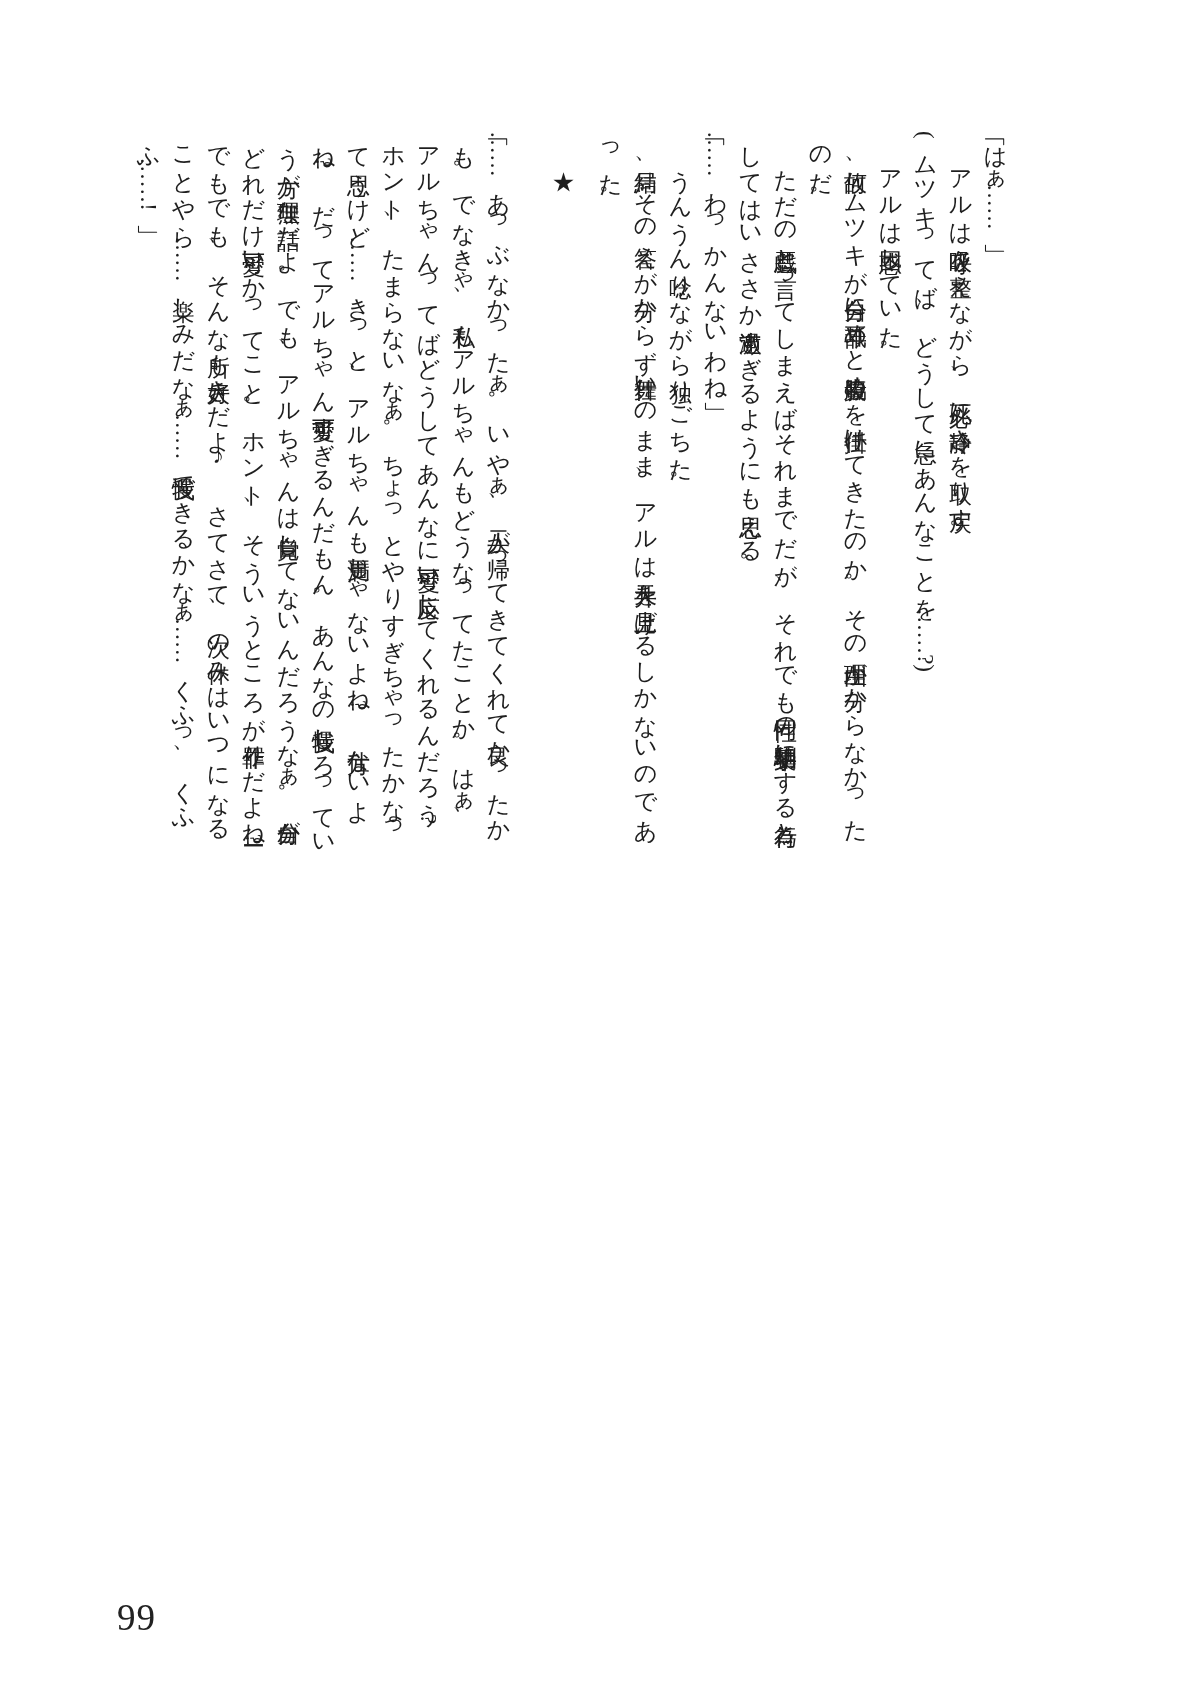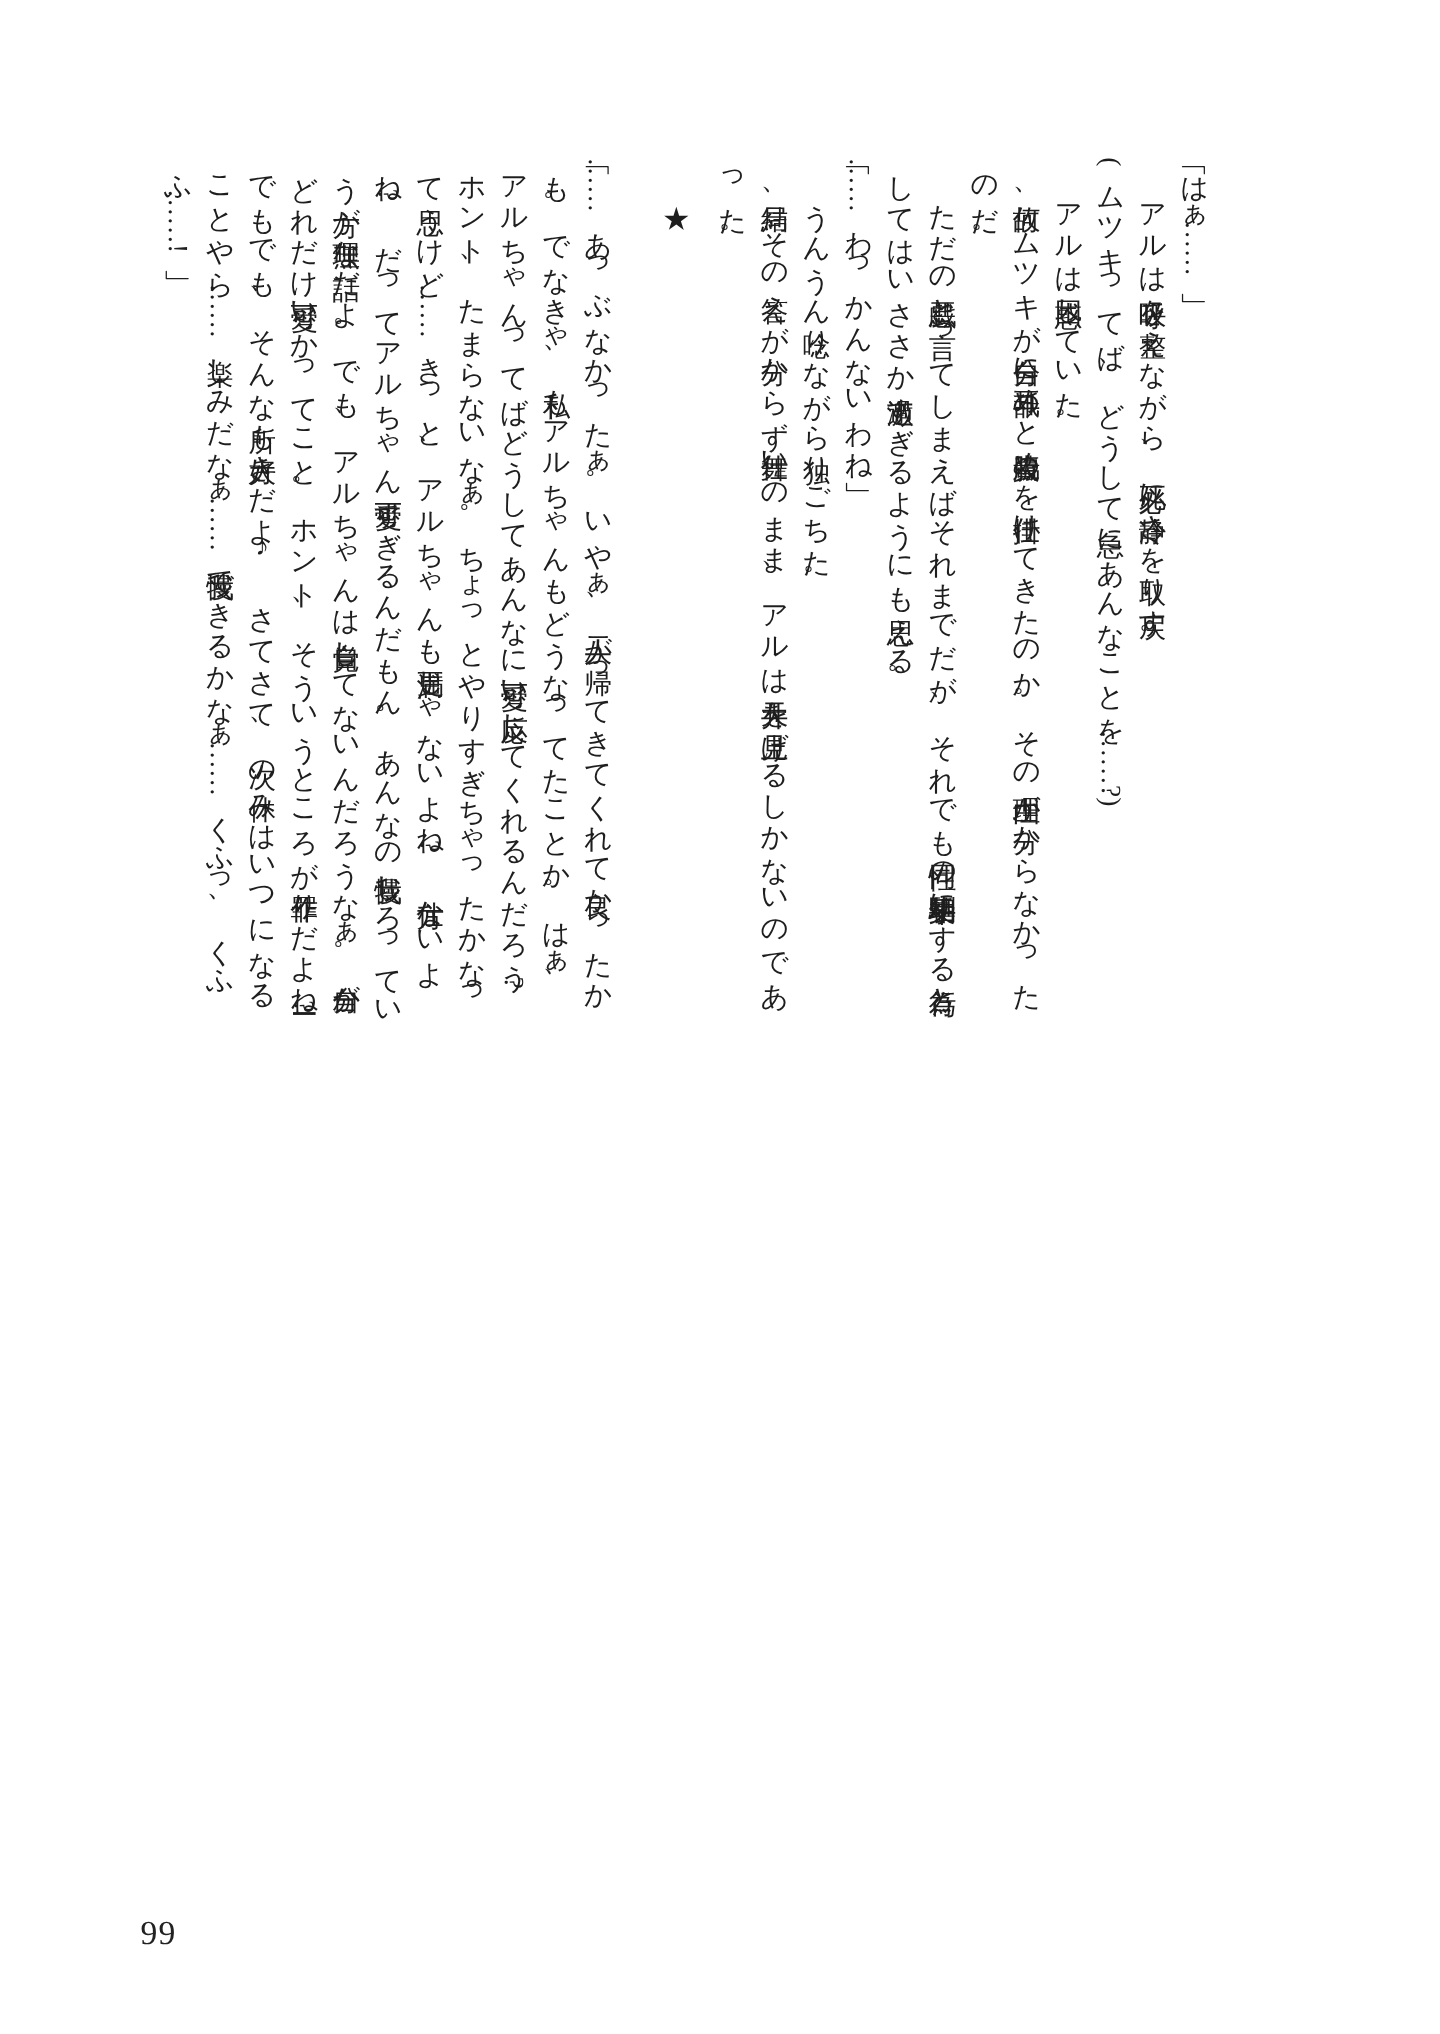--- a/index.html
+++ b/index.html
@@ -35,21 +35,21 @@
   }
   .divider {
     margin-right: 12px;
     margin-left: 30px;
     text-indent: 1em;
   }
   .page-number {
     position: absolute;
     left: 117px;
     top: 1596px;
-    font-size: 28px;
+    font-size: 37px;
     letter-spacing: 1px;
     color: #222222;
   }
 </style>
 </head>
 <body>
 
 <div class="text-block">
   <p class="para">「はぁ……」</p>
   <p class="para indent">アルは呼吸を整えながら、必死に冷静さを取り戻す。</p>

